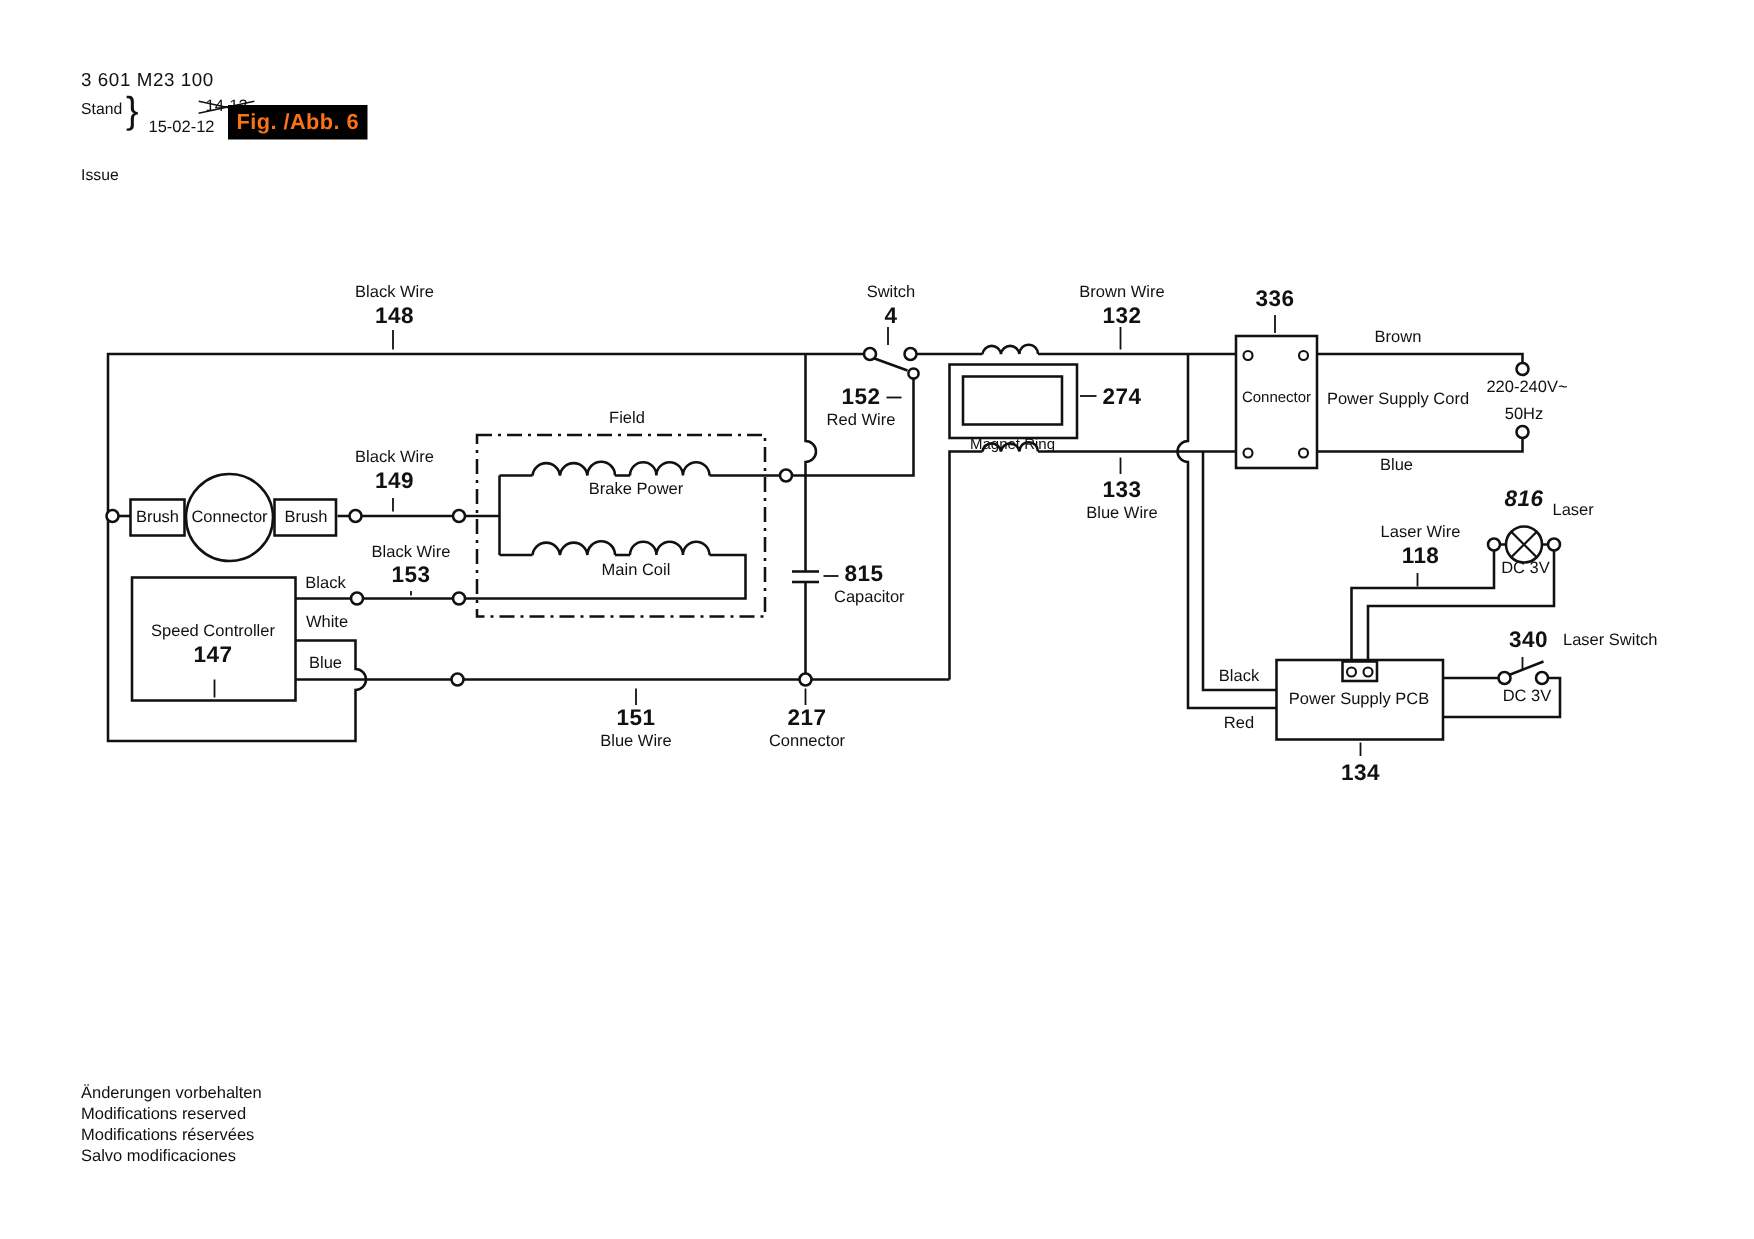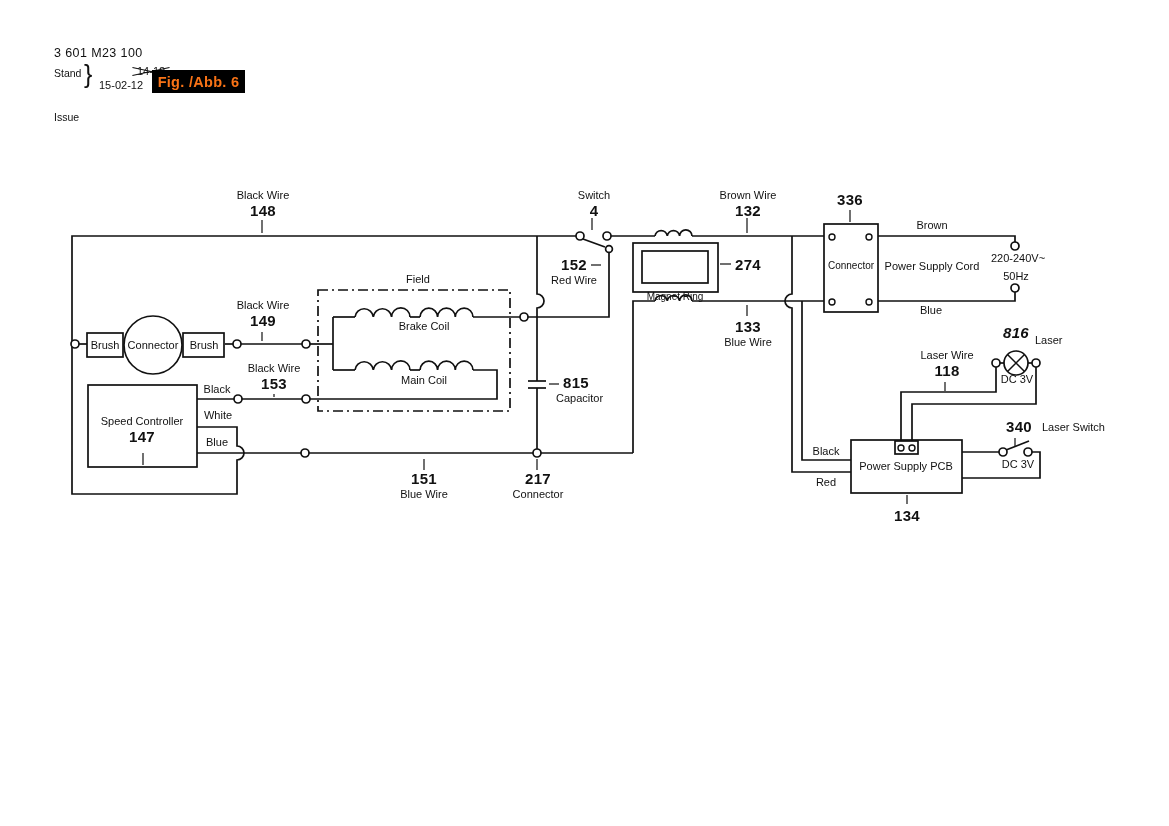--- a/index.html
+++ b/index.html
@@ -227,21 +227,21 @@
     <span class="blk num">152</span>
     <span class="blk t11">Red Wire</span>
   </div>
 
   <div class="lab ctr" style="left:748px;top:318px;">
     <span class="blk num">133</span>
     <span class="blk t11">Blue Wire</span>
   </div>
 
   <div class="lab ctr t11" style="left:418px;top:273px;">Field</div>
-  <div class="lab ctr t11" style="left:424px;top:320px;">Brake Coil</div>
+  <div class="lab ctr t11" style="left:424px;top:320px;">Brake Power</div>
   <div class="lab ctr t11" style="left:424px;top:374px;">Main Coil</div>
 
   <div class="lab ctr" style="left:263px;top:299px;">
     <span class="blk t11">Black Wire</span>
     <span class="blk num">149</span>
   </div>
 
   <div class="lab ctr" style="left:274px;top:362px;">
     <span class="blk t11">Black Wire</span>
     <span class="blk num">153</span>
@@ -289,14 +289,20 @@
 
   <div class="lab ctr num" style="left:1019px;top:418px;">340</div>
   <div class="lab t11" style="left:1042px;top:421px;">Laser Switch</div>
   <div class="lab ctr t11" style="left:1018px;top:458px;">DC 3V</div>
 
   <div class="lab ctr t11" style="left:906px;top:460px;">Power Supply PCB</div>
   <div class="lab ctr num" style="left:907px;top:507px;">134</div>
   <div class="lab ctr t11" style="left:826px;top:445px;">Black</div>
   <div class="lab ctr t11" style="left:826px;top:476px;">Red</div>
 
+  <div class="footer">
+    <span class="blk">Änderungen vorbehalten</span>
+    <span class="blk">Modifications reserved</span>
+    <span class="blk">Modifications réservées</span>
+    <span class="blk">Salvo modificaciones</span>
+  </div>
 
 </div>
 
 </body></html>

